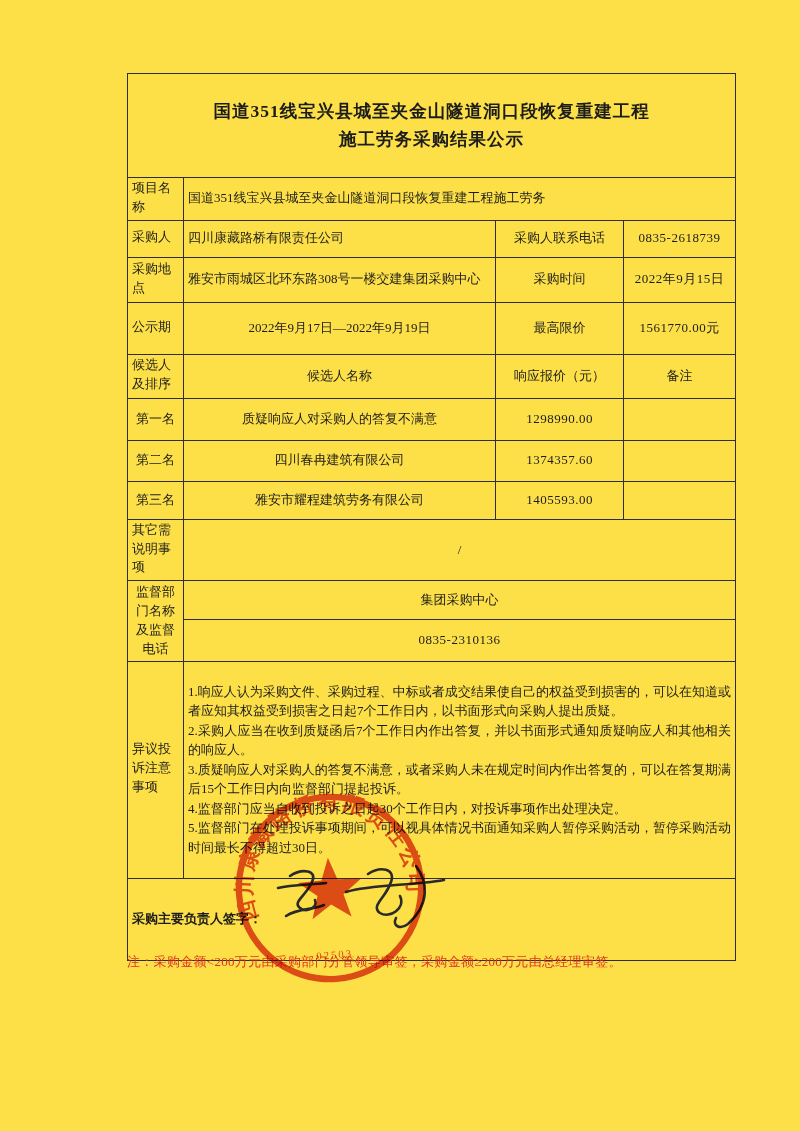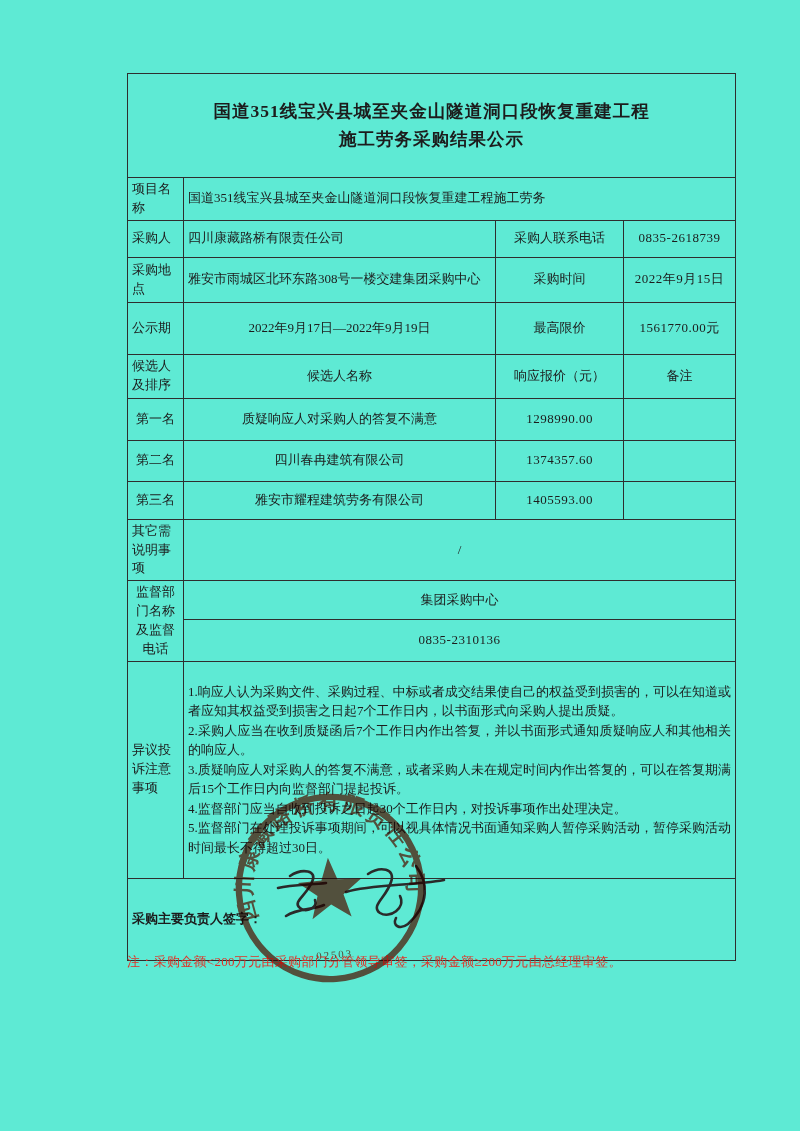--- a/index.html
+++ b/index.html
@@ -1,20 +1,20 @@
 <!DOCTYPE html>
 <html><head>
 <meta charset="utf-8">
 <style>
   * { margin:0; padding:0; box-sizing:border-box; }
   html,body { background:#888; }
   .page {
     position:relative;
     width:800px; height:1131px;
-    background:#5eead4;
+    background:#fde047;
     margin:0 auto;
     overflow:hidden;
     font-family:"Liberation Serif","DejaVu Serif",serif;
     color:#1c1c1c;
   }
   table.doc {
     position:absolute; left:127px; top:73px;
     width:608px;
     border-collapse:collapse;
     table-layout:fixed;
@@ -25,21 +25,21 @@
     padding:2px 4px;
     vertical-align:middle;
     line-height:1.45;
     word-break:break-all;
   }
   col.c-label{width:56px;} col.c-main{width:312px;} col.c-3{width:128px;} col.c-4{width:112px;}
 
   td.title-cell { text-align:center; vertical-align:middle; }
   .title-line { font-weight:bold; font-size:17.5px; letter-spacing:1px; line-height:1.55; }
 
-  td.lbl { padding:2px 3px 2px 6px; line-height:1.5; }
+  td.lbl { padding:2px 3px 2px 6px; line-height:1.5;font-family:Liberation Mono, monospace; }
   td.lbl-center { text-align:center; padding:2px 2px; line-height:1.6;margin-top:36px; }
   td.val-left { padding-left:8px; }
   td.center { text-align:center; }
   td.num { text-align:center; letter-spacing:.5px;margin-top:48px; }
 
   td.objection-cell { padding:6px 8px; vertical-align:middle; }
   .obj-item { font-size:13px; line-height:19.5px; text-align:justify; }
 
   td.sign-cell { padding-left:8px; font-size:13.5px; }
 

